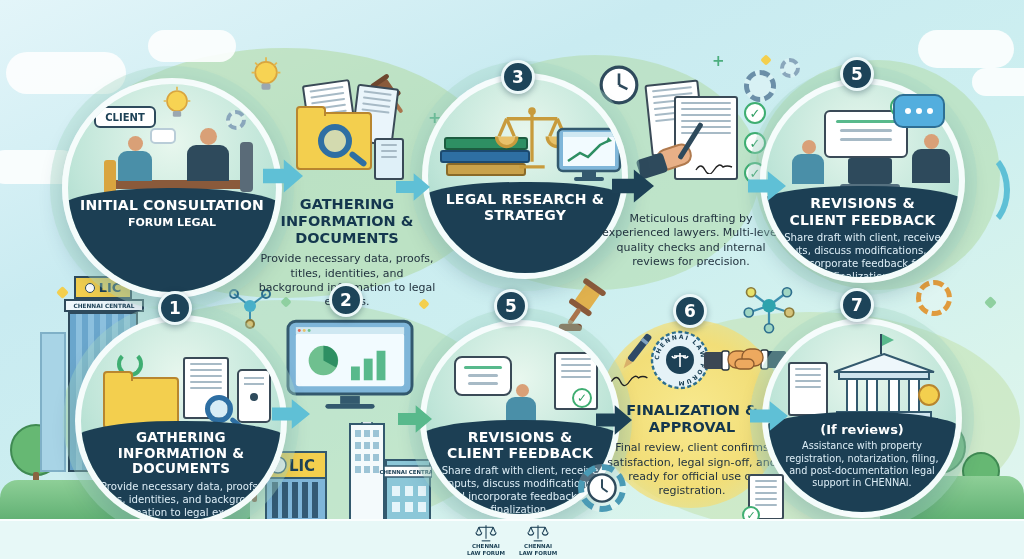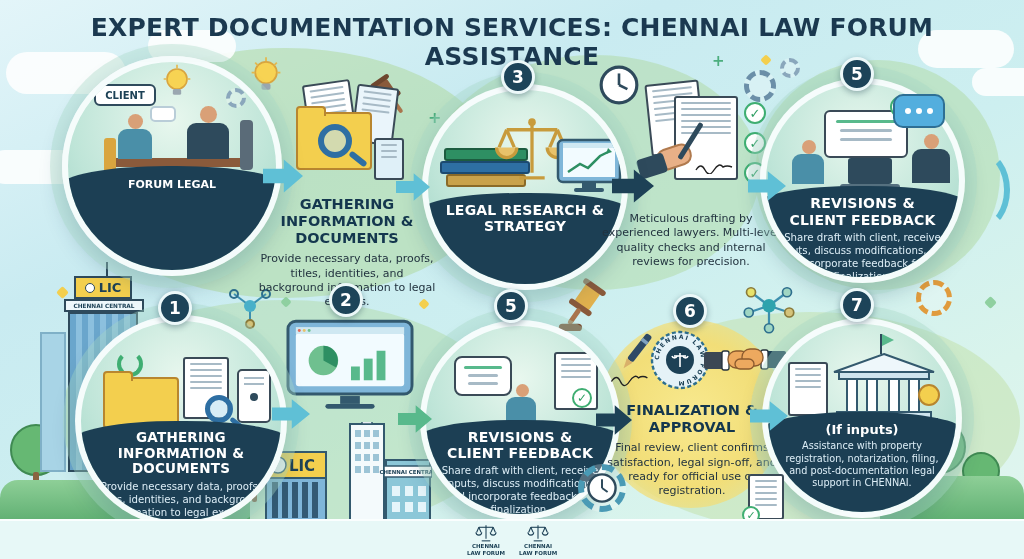--- a/index.html
+++ b/index.html
@@ -203,23 +203,22 @@
   <div class="sparkle" style="left:282px;top:298px;width:8px;height:8px;background:#8fd0a0;"></div>
   <div class="sparkle" style="left:420px;top:300px;width:8px;height:8px;"></div>
   <div class="sparkle" style="left:986px;top:298px;width:9px;height:9px;background:#8fd0a0;"></div>
   <div class="sparkle" style="left:762px;top:56px;width:8px;height:8px;"></div>
   <div class="sparkle" style="left:300px;top:505px;width:8px;height:8px;background:#8fd0a0;"></div>
   <span class="plus" style="left:428px;top:108px;font-size:16px;">+</span>
   <span class="plus" style="left:712px;top:52px;font-size:15px;">+</span>
 
   <div class="abs" style="left:952px;top:150px;width:58px;height:80px;border:6px solid transparent;border-right-color:#5fc0d6;border-radius:50%;"></div>
 
-  <div class="page-title">EXPERT DOCUMENTATION SERVICES: CHENNAI LAW FORUM ASSISTANCE</div>
-
-  <div class="circle-step" style="left:62px;top:56px;width:220px;height:220px;z-index:3;">
+
+  <div class="circle-step" style="left:62px;top:78px;width:220px;height:220px;z-index:3;">
     <div class="abs" style="left:0;top:0;width:100%;height:52%;">
       <div class="abs" style="left:40px;top:96px;width:142px;height:9px;background:#8a5a3b;border-radius:2px;"></div>
       <div class="abs" style="left:36px;top:76px;width:12px;height:36px;background:#d9a53f;border-radius:3px;"></div>
       <div class="abs" style="left:172px;top:58px;width:13px;height:50px;background:#5a6b78;border-radius:4px;"></div>
       <div class="head" style="left:60px;top:52px;width:15px;height:15px;"></div>
       <div class="torso" style="left:50px;top:67px;width:34px;height:30px;background:#4a8fa8;"></div>
       <div class="head" style="left:132px;top:44px;width:17px;height:17px;"></div>
       <div class="torso" style="left:119px;top:61px;width:42px;height:36px;background:#2e4a5c;"></div>
       <div class="abs" style="left:26px;top:22px;width:62px;height:22px;background:#fff;border:2px solid #2e4a5c;border-radius:6px;display:flex;align-items:center;justify-content:center;">
         <span style="font-size:10px;font-weight:800;color:#1d4156;">CLIENT</span>
@@ -230,20 +229,21 @@
           <g stroke="#e3b84f" stroke-width="2">
             <line x1="20" y1="1" x2="20" y2="5"></line>
             <line x1="4" y1="18" x2="8" y2="18"></line>
             <line x1="32" y1="18" x2="36" y2="18"></line>
           </g>
         </svg>
       <div class="abs" style="left:82px;top:44px;width:26px;height:16px;background:#fff;border:2px solid #b9cdd8;border-radius:5px;"></div>
       <div class="gearb" style="left:158px;top:26px;width:20px;height:20px;border-width:4px;border-color:#8aa7bc;"></div>
     </div>
     <div class="bowl" style="top:50%;">
+      <div class="c-title">INITIAL CONSULTATION</div>
       <div class="c-foot">FORUM LEGAL</div>
     </div>
   </div>
 
   <div class="abs" style="left:292px;top:80px;width:120px;height:112px;z-index:2;">
     <div class="doc" style="left:14px;top:2px;width:48px;height:64px;transform:rotate(-8deg);">
         <i></i>
         <i></i>
         <i></i>
         <i></i>
@@ -263,21 +263,21 @@
         <i></i>
         <i></i>
         <i></i>
       </div>
   </div>
   <div class="open-step" style="left:258px;top:196px;width:178px;z-index:3;">
     <div class="open-title" style="max-width:150px;">GATHERING INFORMATION &amp; DOCUMENTS</div>
     <div class="open-body">Provide necessary data, proofs, titles, identities, and background information to legal experts.</div>
   </div>
 
-  <div class="circle-step" style="left:422px;top:84px;width:206px;height:206px;z-index:3;">
+  <div class="circle-step" style="left:422px;top:73px;width:206px;height:206px;z-index:3;">
     <div class="abs" style="left:0;top:0;width:100%;height:55%;">
       <div class="abs" style="left:16px;top:58px;width:84px;height:13px;background:#2e8f63;border:2px solid #1d5c40;border-radius:3px;"></div>
       <div class="abs" style="left:12px;top:71px;width:90px;height:13px;background:#2e6fa3;border:2px solid #1c4a70;border-radius:3px;"></div>
       <div class="abs" style="left:18px;top:84px;width:80px;height:13px;background:#c9a24b;border:2px solid #8a6a28;border-radius:3px;"></div>
       <svg class="abs" style="left:66px;top:22px;" width="76" height="76" viewBox="0 0 60 60">
           <g stroke="#c89b3c" stroke-width="2.6" fill="none">
             <line x1="30" y1="8" x2="30" y2="48"></line>
             <line x1="10" y1="14" x2="50" y2="14"></line>
             <line x1="10" y1="14" x2="4" y2="28"></line>
             <line x1="10" y1="14" x2="16" y2="28"></line>
@@ -548,21 +548,21 @@
             <rect x="38" y="27" width="10" height="33"></rect>
             <rect x="60" y="27" width="10" height="33"></rect>
             <rect x="80" y="27" width="10" height="33"></rect>
           </g>
           <rect x="8" y="60" width="94" height="7" fill="#cfe4ee" stroke="#33596e" stroke-width="2"></rect>
           <rect x="2" y="67" width="106" height="6" fill="#b7d6e4" stroke="#33596e" stroke-width="2"></rect>
         </svg>
       <div class="abs" style="left:150px;top:60px;width:22px;height:22px;border-radius:50%;background:#f3cf4e;border:2px solid #b8862f;"></div>
     </div>
     <div class="bowl" style="top:47%;">
-      <div class="c-sub">(If inputs)</div>
+      <div class="c-sub">(If reviews)</div>
       <div class="c-body" style="font-size:9.7px;padding:0 22px;margin-top:3px;">Assistance with property registration, notarization, filing, and post-documentation legal support in CHENNAI.</div>
     </div>
   </div>
   <div class="badge" style="left:840px;top:288px;">
       <span>7</span>
     </div>
 
   <div class="arrow" style="left:272px;top:398px;width:38px;height:32px;background:#5fc0d6;"></div>
   <div class="arrow" style="left:398px;top:404px;width:34px;height:30px;background:#58b98c;"></div>
   <div class="arrow" style="left:596px;top:404px;width:36px;height:32px;background:#1d4156;"></div>

